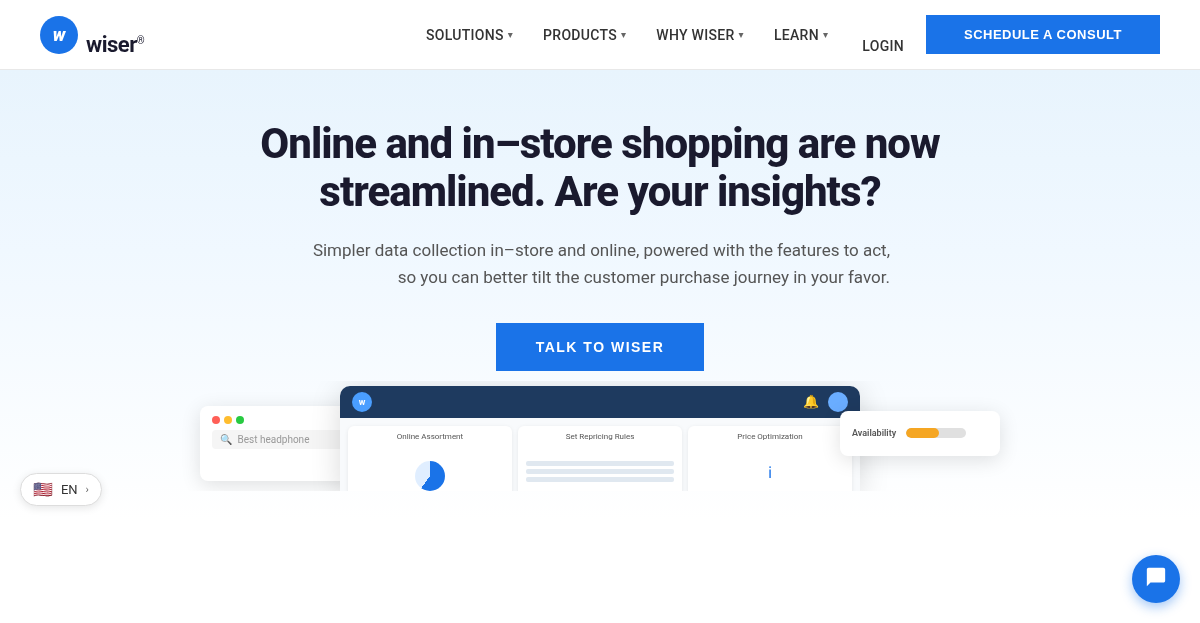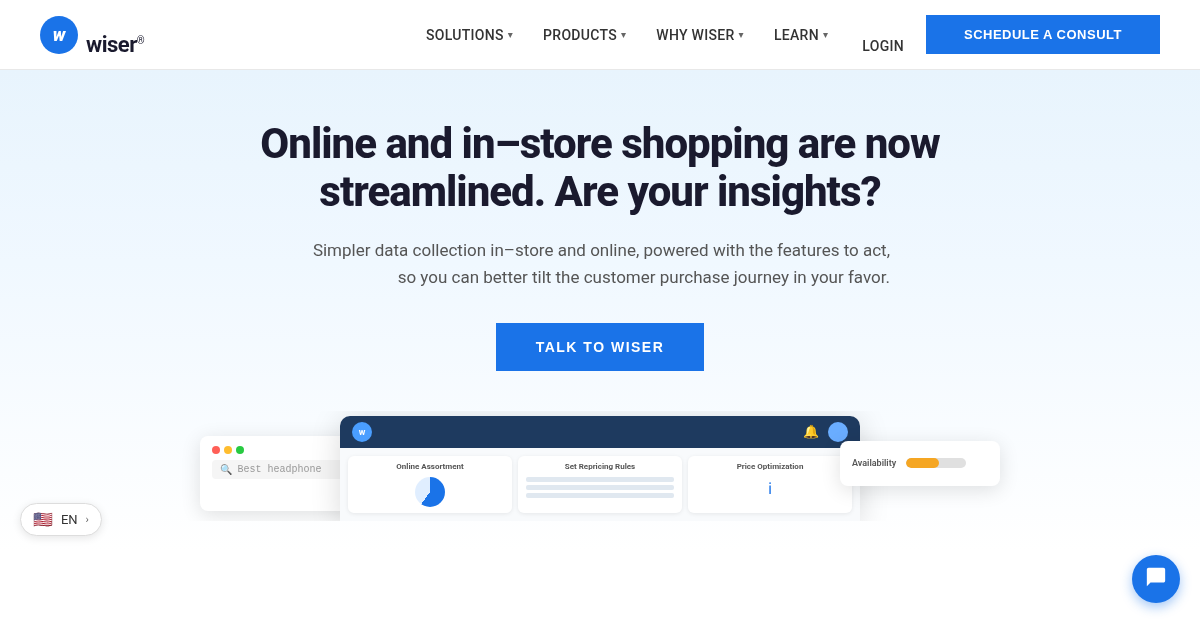--- a/index.html
+++ b/index.html
@@ -142,21 +142,20 @@
       display: inline-block;
       background: #1a73e8;
       color: white;
       border: none;
       padding: 16px 40px;
       font-size: 14px;
       font-weight: 700;
       letter-spacing: 1.5px;
       cursor: pointer;
       text-transform: uppercase;
-      margin-bottom: 30px;
     }
 
     
     .screenshots-strip {
       display: flex;
       align-items: flex-end;
       justify-content: center;
       gap: 0;
       position: relative;
       height: 110px;
@@ -205,21 +204,20 @@
     }
 
     .search-icon-small {
       font-size: 10px;
       color: #999;
     }
 
     .search-text {
       font-size: 10px;
       color: #999;
-      font-family: Liberation Mono, monospace;
     }
 
     
     .app-window {
       width: 520px;
       height: 105px;
       background: #fff;
       border-radius: 10px 10px 0 0;
       box-shadow: 0 4px 30px rgba(0,0,0,0.15);
       overflow: hidden;
@@ -277,22 +275,22 @@
       flex: 1;
       background: #fff;
       border-radius: 6px;
       padding: 6px 8px;
       box-shadow: 0 1px 4px rgba(0,0,0,0.08);
     }
 
     .app-card-title {
       font-size: 8px;
       color: #555;
-      font-weight: 700;
-      margin-bottom: 6px;
+      font-weight: 400;
+      margin-bottom: 20px;
     }
 
     .pie-placeholder {
       width: 30px;
       height: 30px;
       border-radius: 50%;
       background: conic-gradient(#1a73e8 0% 60%, #e0eeff 60% 100%);
       margin: 0 auto;
     }
 

